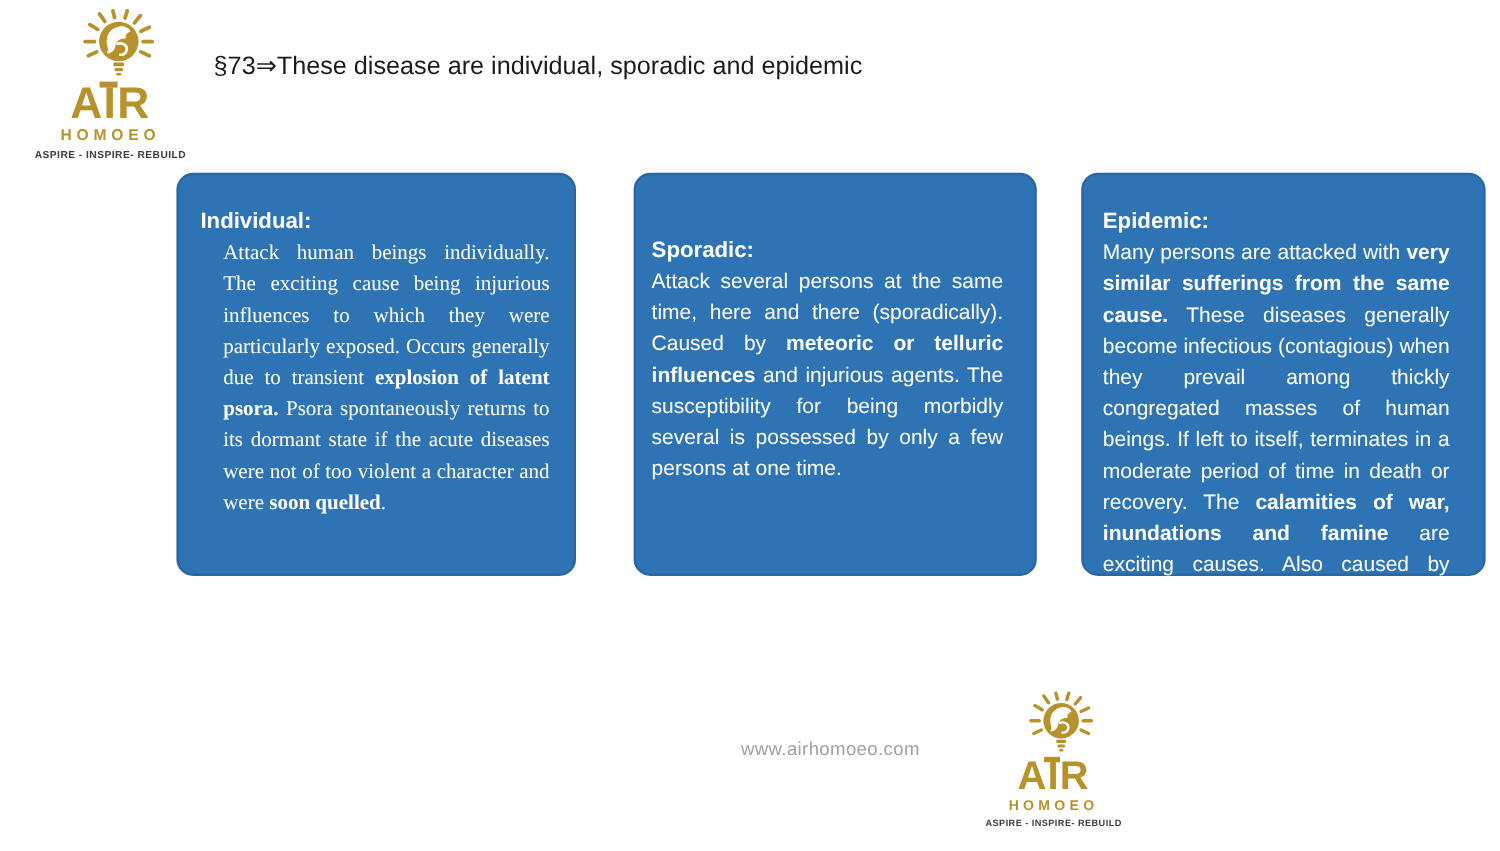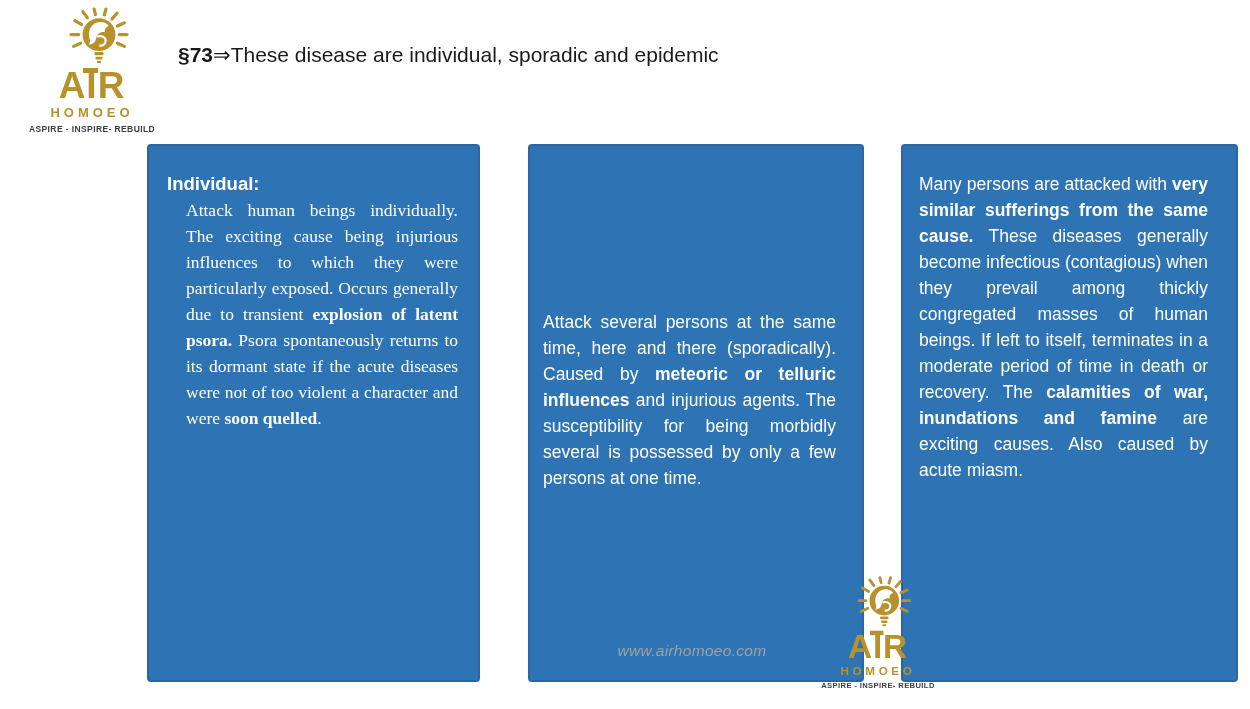--- a/index.html
+++ b/index.html
@@ -68,30 +68,30 @@
 
   
   .slide-title{
     position:absolute;
     left:178px;
     top:43px;
     font-size:21px;
     color:var(--title_text);
     white-space:nowrap;
   }
-  .slide-title b{font-weight:bold;}
+  .slide-title b{font-weight:normal;}
 
   
   .info-box{
     position:absolute;
     top:144px;
-    height:538px;
+    height:336px;
     background:var(--box_fill);
     border:2px solid var(--box_border);
-    border-radius:4px;
+    border-radius:14px;
     color:var(--box_text);
   }
   .box-1{left:147px;width:333px;padding:25px 20px 0 18px;}
   .box-2{
     left:528px;width:336px;
     padding:0 26px 26px 13px;
     display:flex;flex-direction:column;justify-content:center;
   }
   .box-3{left:901px;width:337px;padding:25px 28px 0 16px;}
   .box-heading{
@@ -105,27 +105,26 @@
     text-align:justify;
     text-justify:inter-word;
   }
   .box-1 .box-body{margin-left:19px;font-family:Liberation Serif, serif;}
   .box-body b{font-weight:bold;}
 
   
   .footer-url{
     position:absolute;
     left:612px;
-    top:642px;
+    top:616px;
     width:160px;
     text-align:center;
     font-size:15.5px;
     color:var(--footer_text);
     letter-spacing:0.3px;
-    font-style:italic;
   }
 </style>
 </head>
 <body>
 
 <div class="logo logo-top">
   <svg class="logo-icon" viewBox="0 0 100 80" xmlns="http://www.w3.org/2000/svg">
     <g stroke="#B7922C" stroke-width="4.5" stroke-linecap="round">
       <line x1="79" y1="38" x2="90" y2="38"></line>
       <line x1="76.3" y1="25.7" x2="86.3" y2="21.1"></line>
@@ -158,24 +157,26 @@
 <div class="slide-title">
   <b>§73</b><span>⇒These disease are individual, sporadic and epidemic</span>
 </div>
 
 <div class="info-box box-1">
   <div class="box-heading">Individual:</div>
   <div class="box-body"><span>Attack human beings individually. The exciting cause being injurious influences to which they were particularly exposed. Occurs generally due to transient </span><b>explosion of latent psora.</b><span> Psora spontaneously returns to its dormant state if the acute diseases were not of too violent a character and were </span><b>soon quelled</b><span>.</span></div>
 </div>
 
 <div class="info-box box-2">
+  <div class="box-heading">Sporadic:</div>
   <div class="box-body"><span>Attack several persons at the same time, here and there (sporadically). Caused by </span><b>meteoric or telluric influences</b><span> and injurious agents. The susceptibility for being morbidly several is possessed by only a few persons at one time.</span></div>
 </div>
 
 <div class="info-box box-3">
+  <div class="box-heading">Epidemic:</div>
   <div class="box-body"><span>Many persons are attacked with </span><b>very similar sufferings from the same cause.</b><span> These diseases generally become infectious (contagious) when they prevail among thickly congregated masses of human beings. If left to itself, terminates in a moderate period of time in death or recovery. The </span><b>calamities of war, inundations and famine</b><span> are exciting causes. Also caused by acute miasm.</span></div>
 </div>
 
 <div class="footer-url">www.airhomoeo.com</div>
 
 <div class="logo logo-bottom">
   <svg class="logo-icon" viewBox="0 0 100 80" xmlns="http://www.w3.org/2000/svg">
     <g stroke="#B7922C" stroke-width="4.5" stroke-linecap="round">
       <line x1="79" y1="38" x2="90" y2="38"></line>
       <line x1="76.3" y1="25.7" x2="86.3" y2="21.1"></line>

